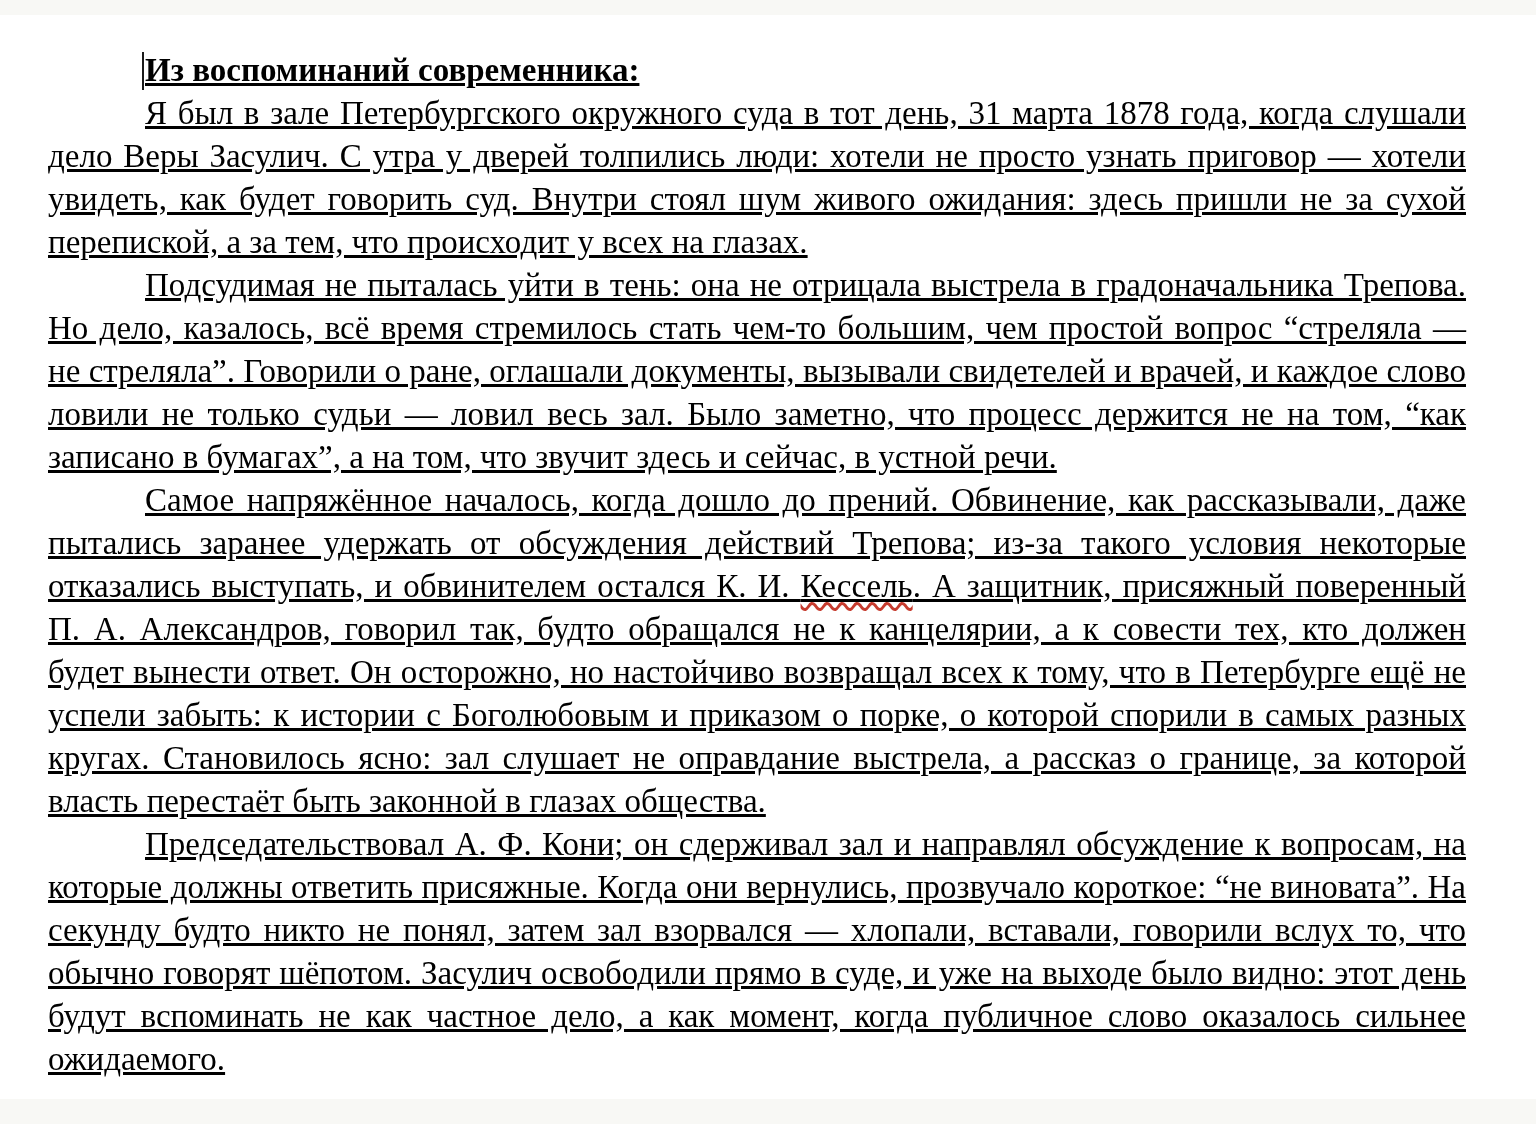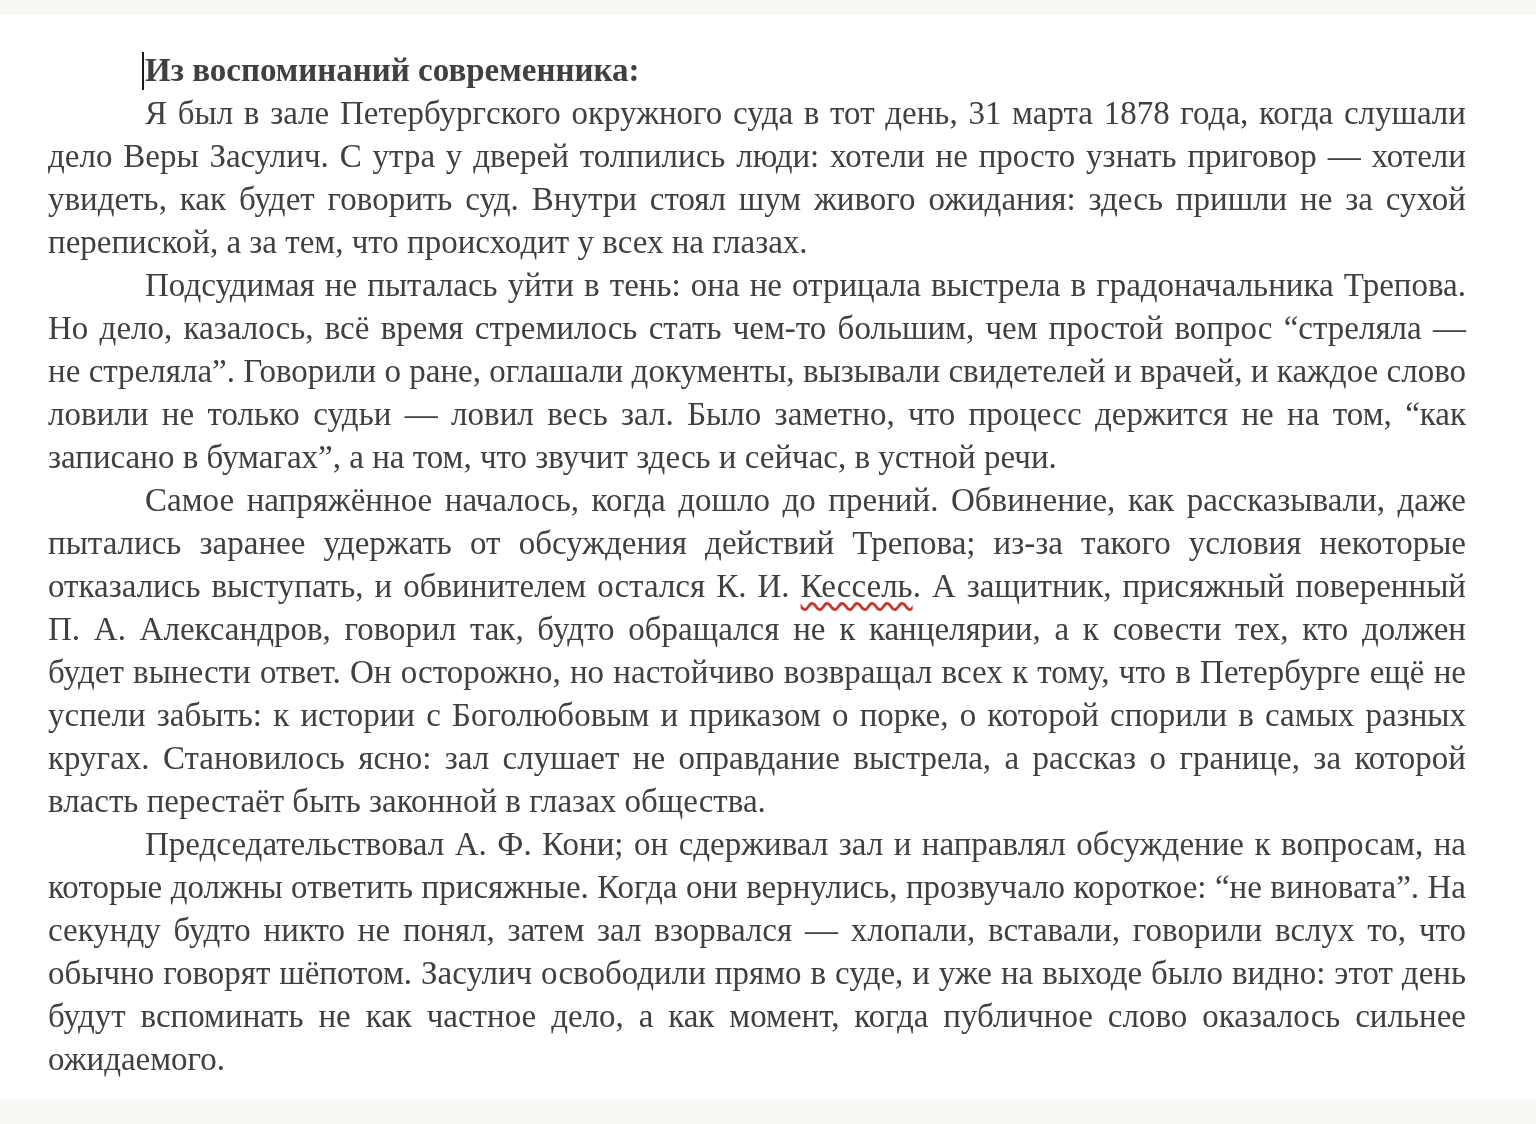--- a/index.html
+++ b/index.html
@@ -30,25 +30,26 @@
   .doc-page {
     position: absolute;
     top: 15px;
     left: 0;
     width: 1536px;
     height: 1084px;
     background: #ffffff;
   }
   .doc-content {
     padding: 34px 70px 0 48px;
-    color: #404040;
+    color: #000000;
     font-size: 33px;
     line-height: 43px;
     text-align: justify;
     text-justify: inter-word;
+    text-decoration: underline;
   }
   .doc-content p {
     margin: 0;
     text-indent: 97px;
   }
   .doc-title {
     font-weight: bold;
     position: relative;
   }
   .text-caret {

